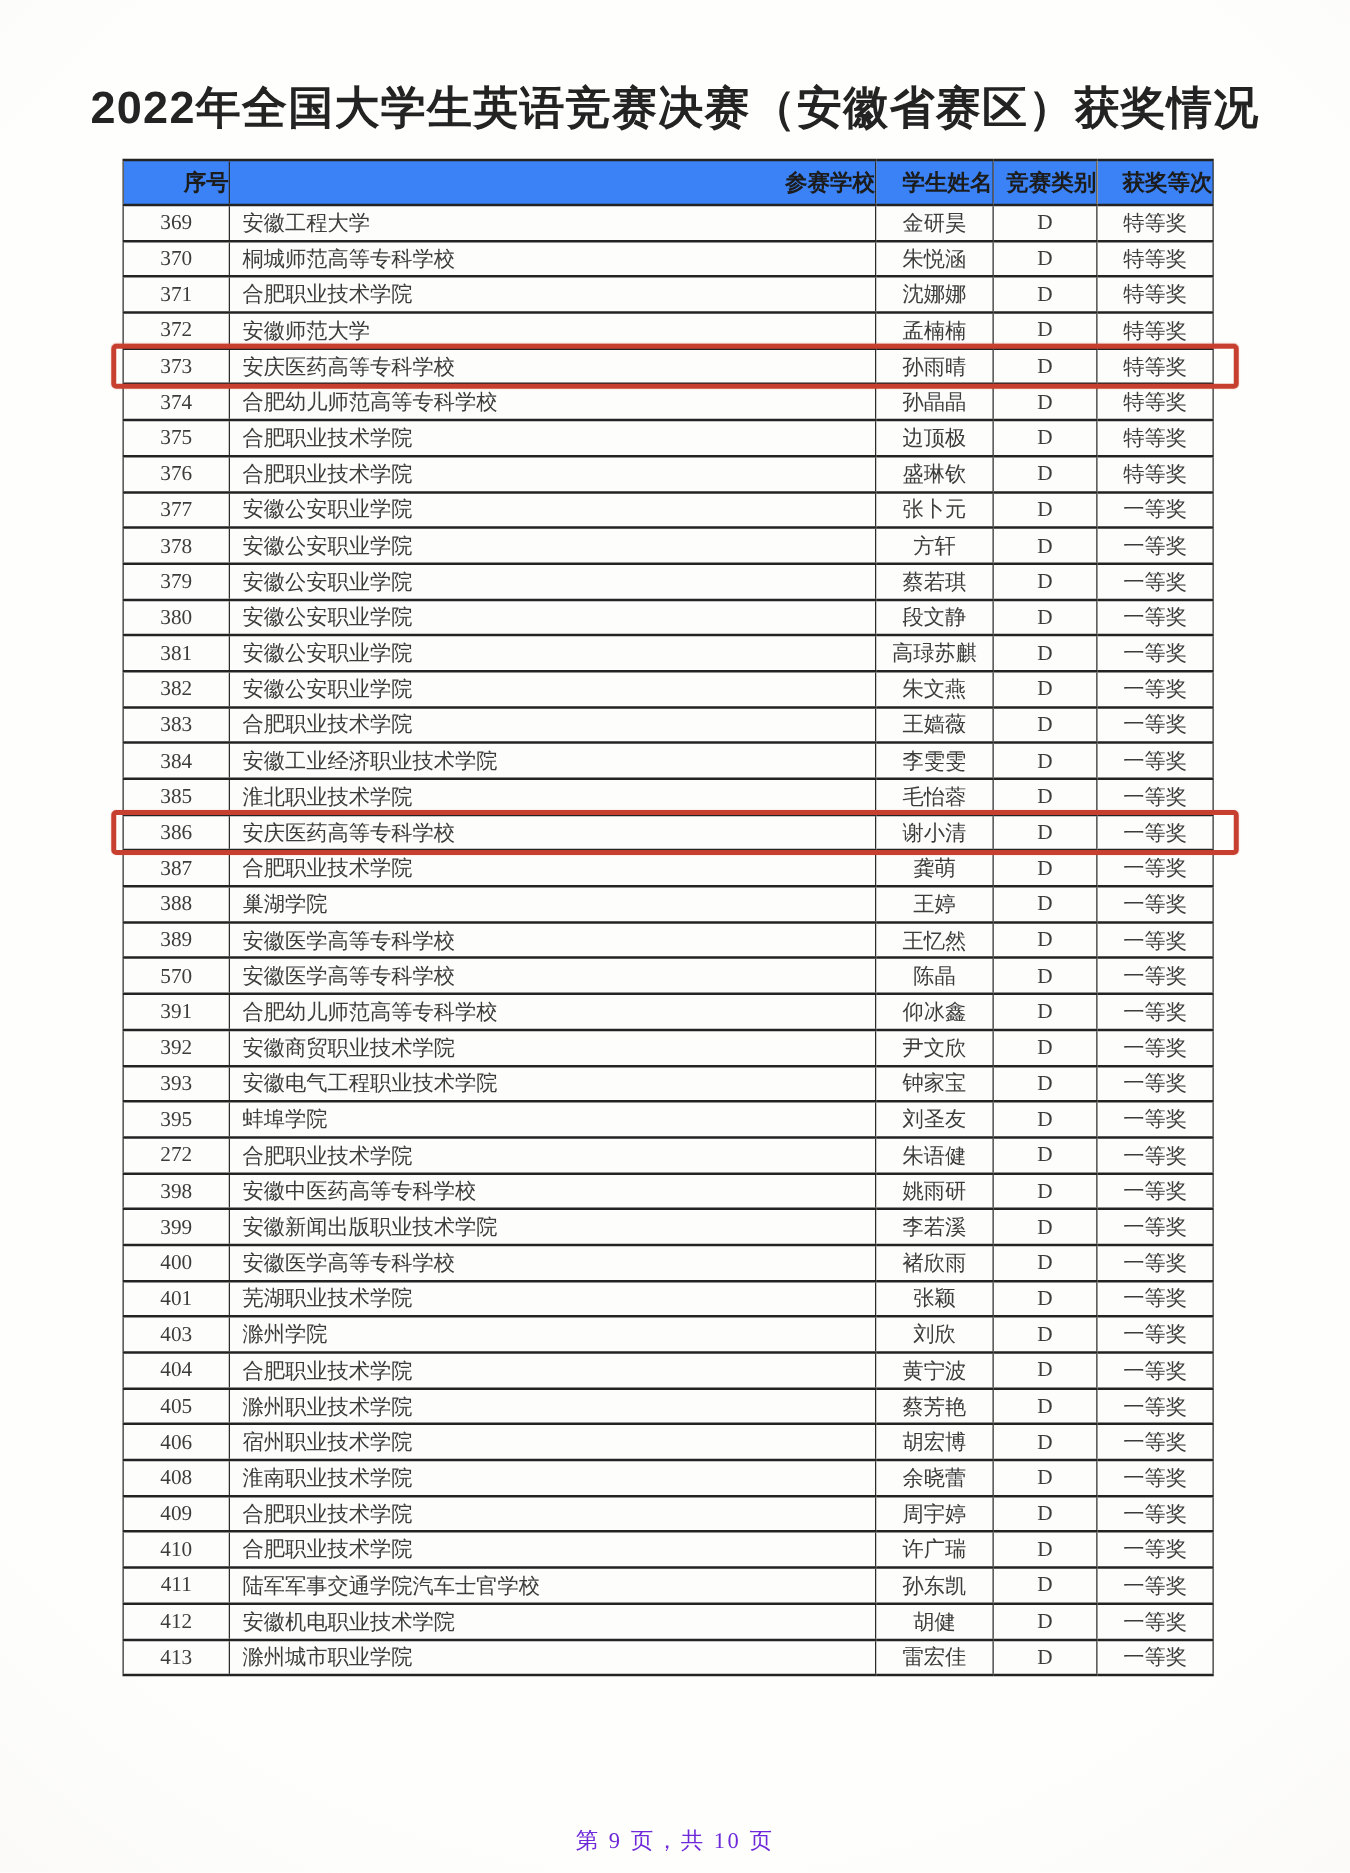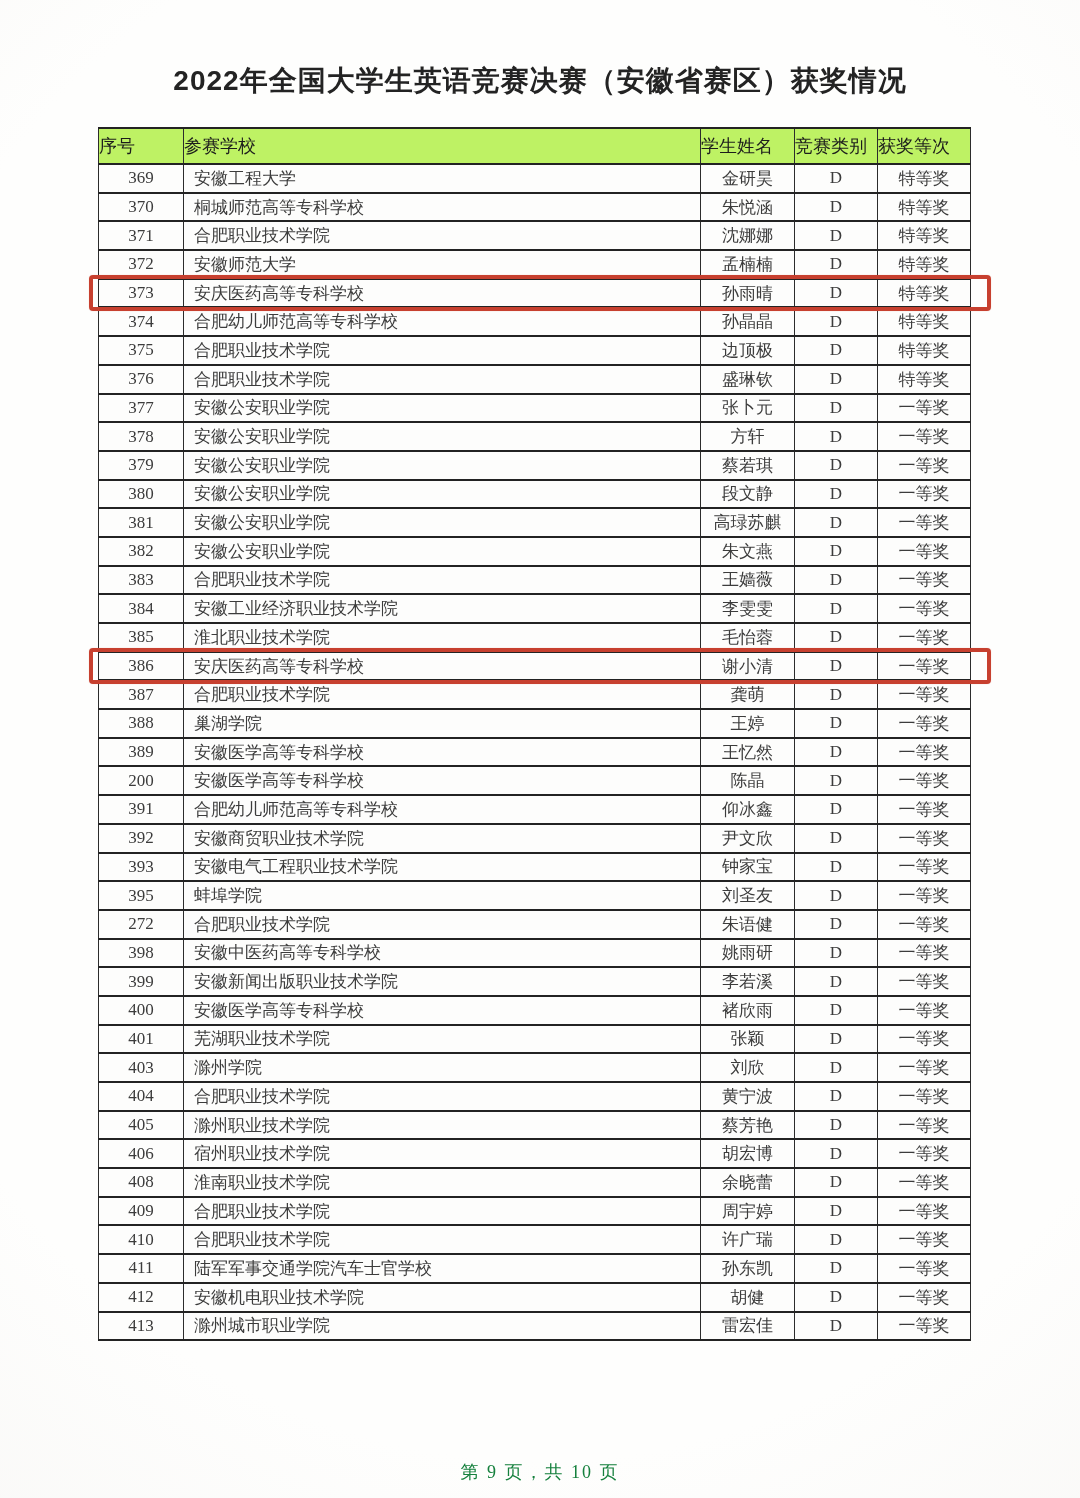--- a/index.html
+++ b/index.html
@@ -13,21 +13,21 @@
     color: #343434;
   }
   .page-title {
     position: absolute;
     top: 62px;
     left: 0;
     width: 100%;
     text-align: center;
     font-family: "Liberation Sans", "DejaVu Sans", sans-serif;
     font-weight: 700;
-    font-size: 28px;
+    font-size: 36px;
     color: #232323;
     letter-spacing: 1px;
   }
   table.awards {
     position: absolute;
     left: 98px;
     top: 127px;
     width: 872px;
     border-collapse: collapse;
     table-layout: fixed;
@@ -43,45 +43,45 @@
     border-right: 1.5px solid #2c2c2c;
     border-top: 2px solid #232323;
     border-bottom: 2px solid #232323;
     padding: 0;
     overflow: hidden;
     white-space: nowrap;
   }
   table.awards th {
     height: 34px;
     font-family: "Liberation Sans", "DejaVu Sans", sans-serif;
-    font-weight: 400;
+    font-weight: 700;
     font-size: 18px;
     color: #1c1c1c;
-    text-align: left;
-    background: #bef264;
+    text-align: right;
+    background: #3b82f6;
   }
   table.awards td {
     height: 26.7px;
     font-size: 17px;
     color: #3c3c3c;
     text-align: center;
     background: #fdfdfc;
   }
   table.awards td.c-school {
     text-align: left;
     padding-left: 10px;
   }
   .page-footer {
     position: absolute;
     top: 1460px;
     left: 0;
     width: 100%;
     text-align: center;
     font-size: 18px;
-    color: #15803d;
+    color: #6d28d9;
     letter-spacing: 2px;
   }
   .red-box {
     position: absolute;
     border: 4px solid #c7402f;
     border-radius: 4px;
     pointer-events: none;
     box-shadow: 0 0 1px rgba(199, 64, 47, 0.4);
   }
 </style>
@@ -249,21 +249,21 @@
     <td class="c-award">一等奖</td>
   </tr>
       <tr>
     <td class="c-no">389</td>
     <td class="c-school">安徽医学高等专科学校</td>
     <td class="c-student">王忆然</td>
     <td class="c-category">D</td>
     <td class="c-award">一等奖</td>
   </tr>
       <tr>
-    <td class="c-no">200</td>
+    <td class="c-no">570</td>
     <td class="c-school">安徽医学高等专科学校</td>
     <td class="c-student">陈晶</td>
     <td class="c-category">D</td>
     <td class="c-award">一等奖</td>
   </tr>
       <tr>
     <td class="c-no">391</td>
     <td class="c-school">合肥幼儿师范高等专科学校</td>
     <td class="c-student">仰冰鑫</td>
     <td class="c-category">D</td>

